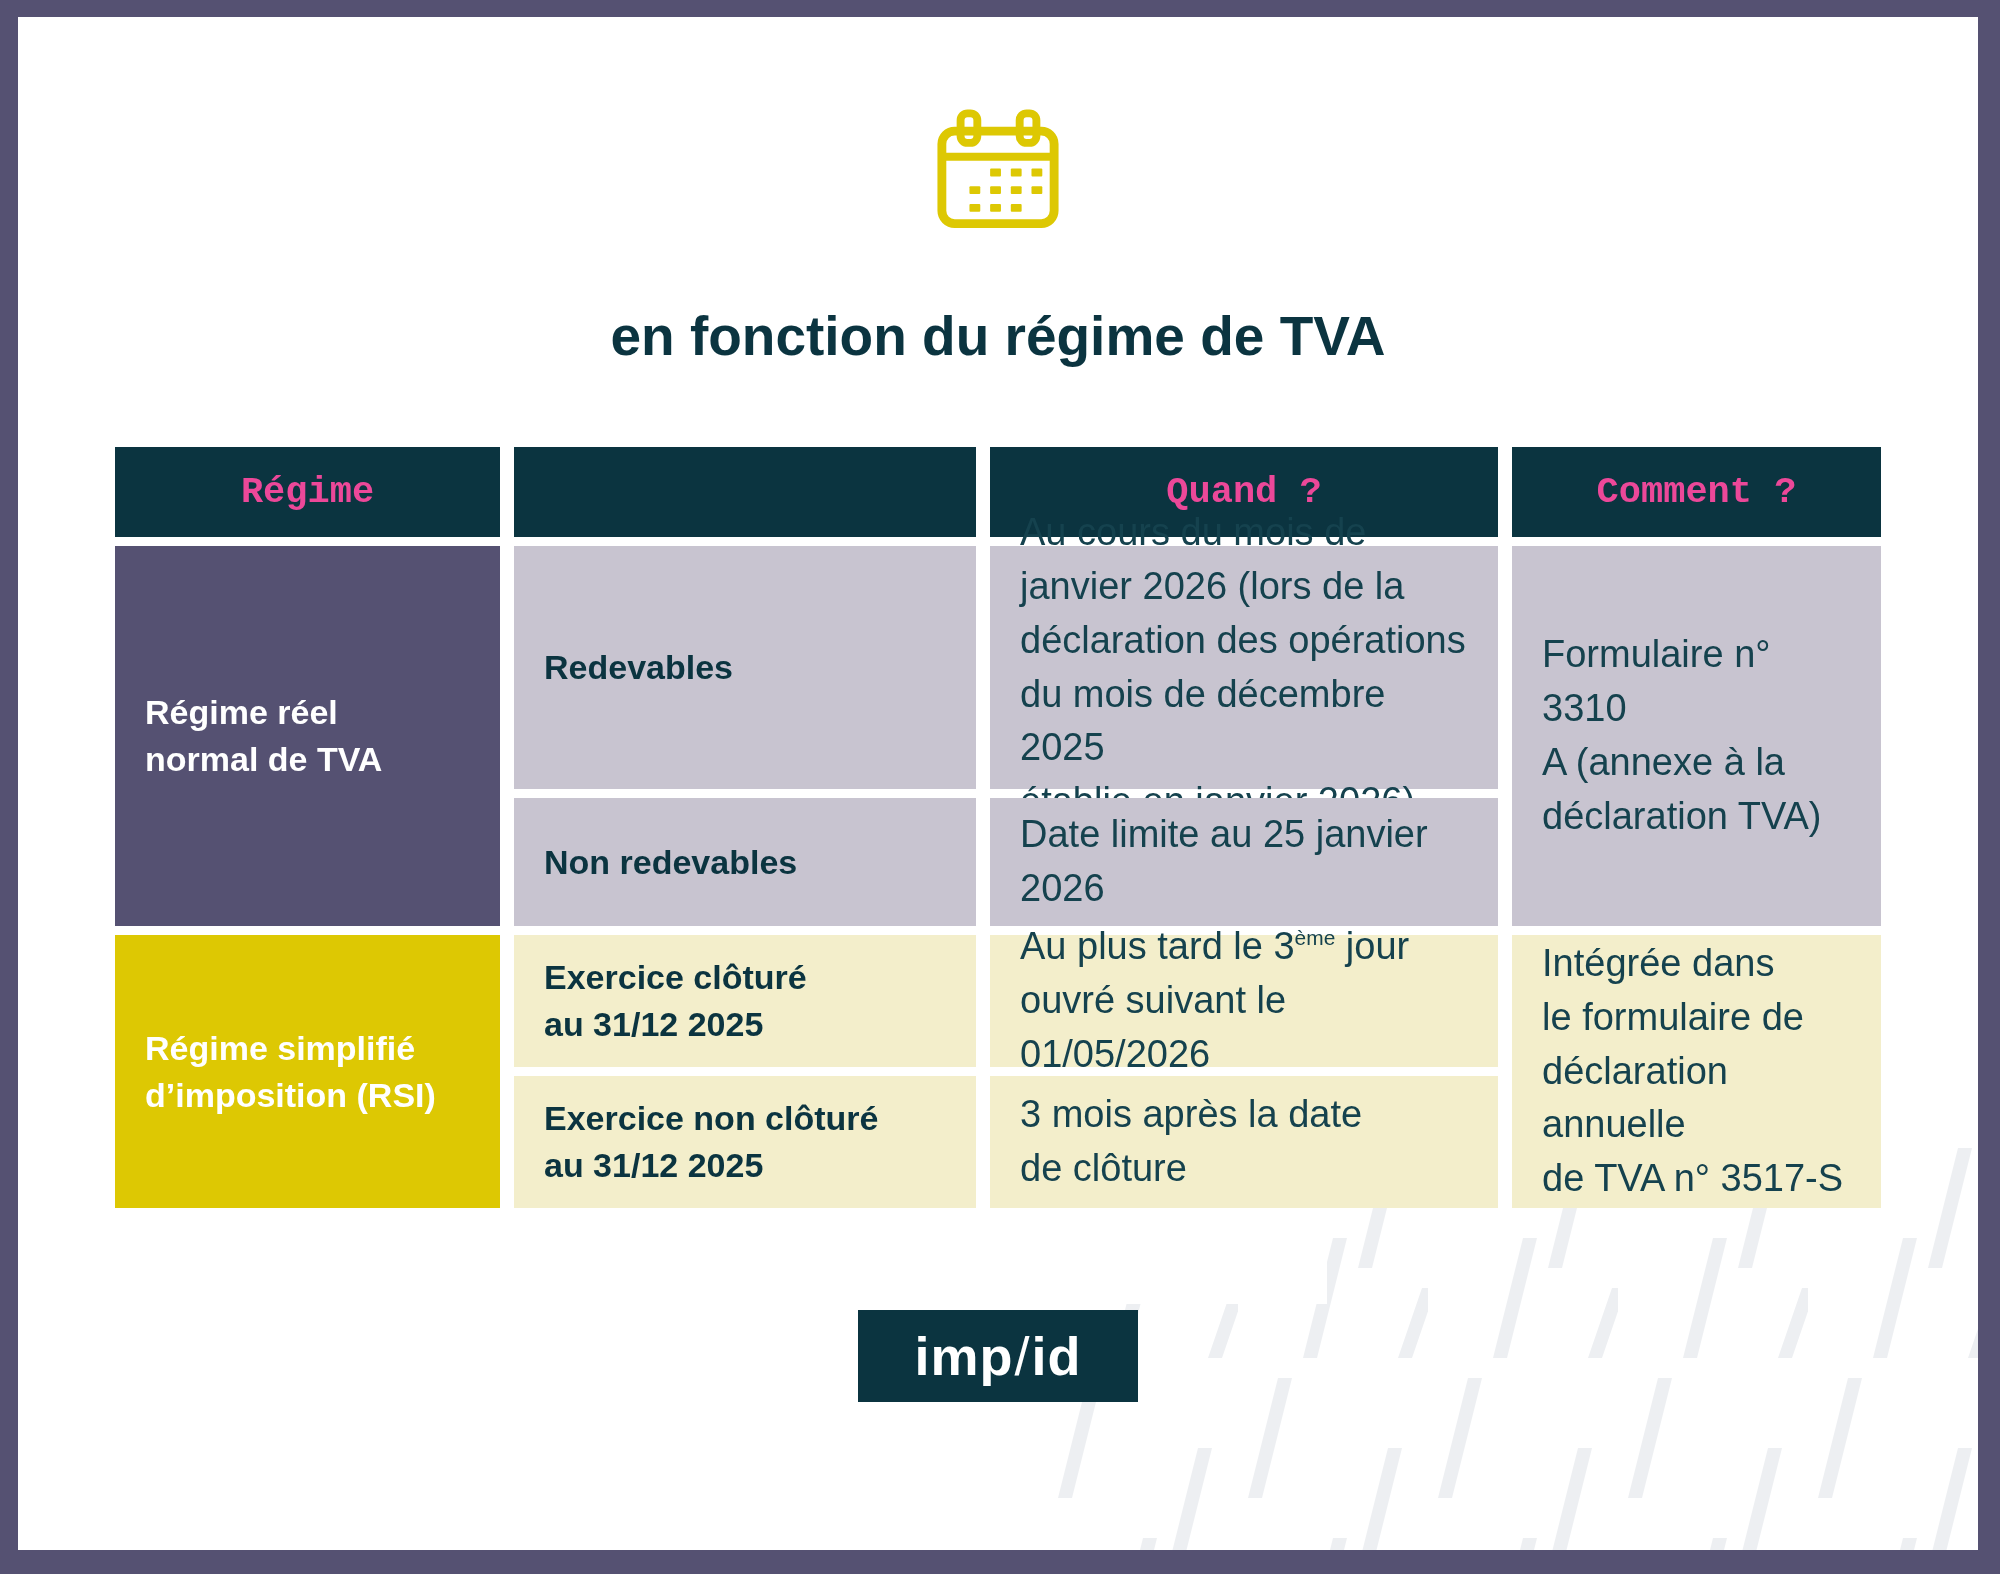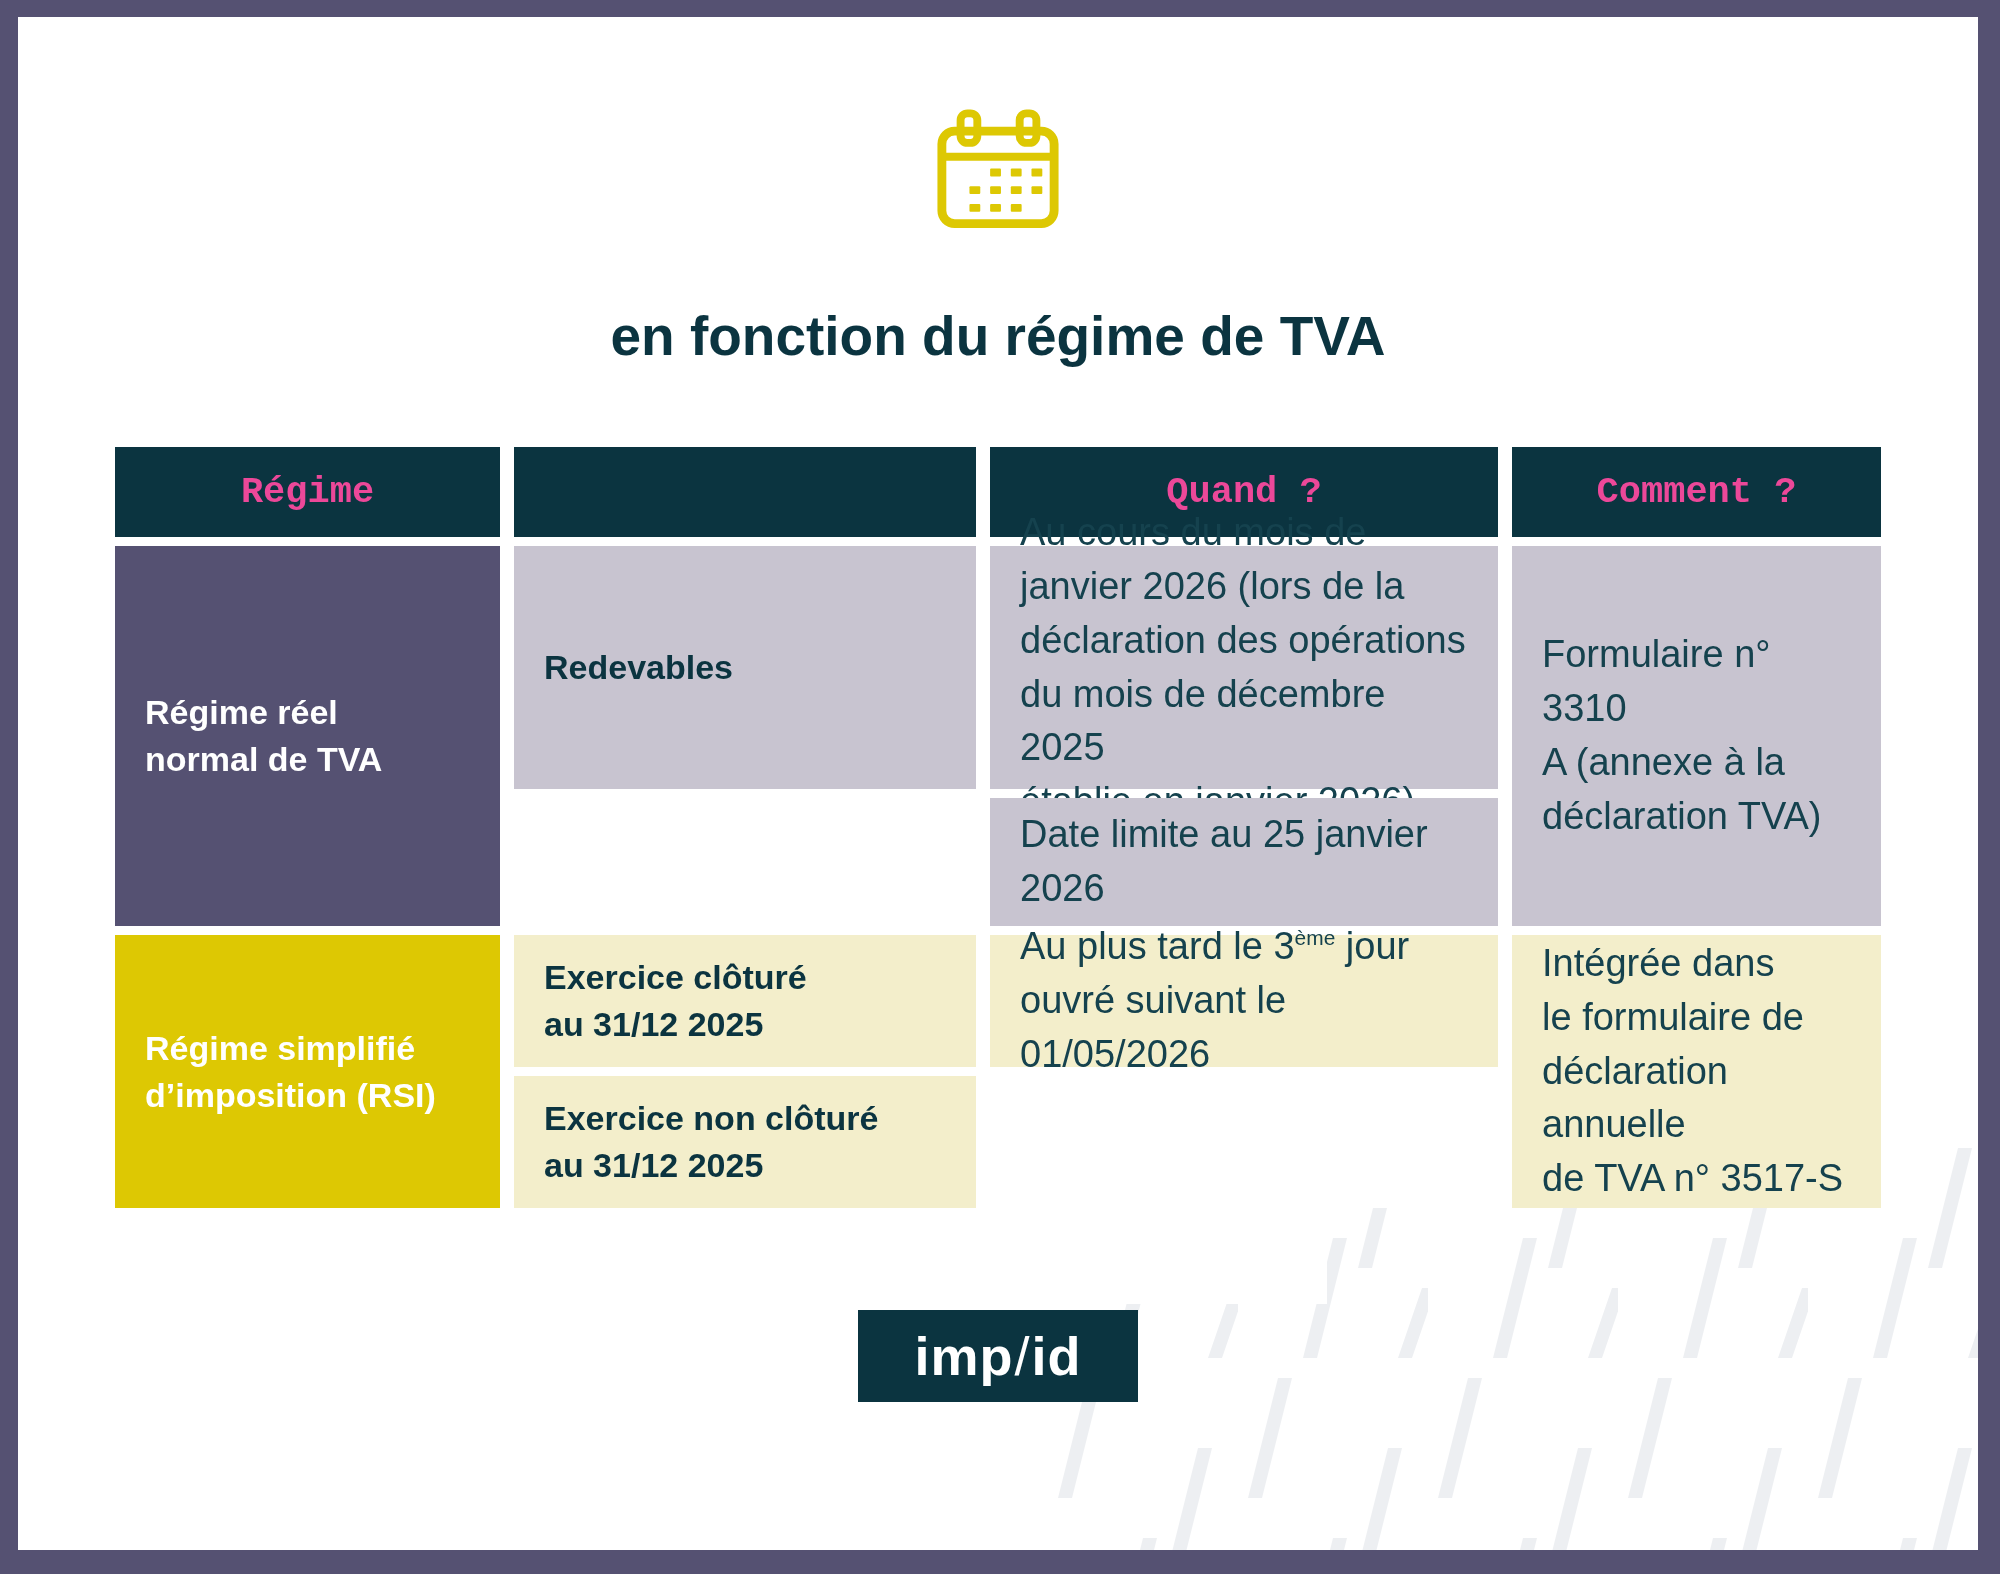--- a/index.html
+++ b/index.html
@@ -104,37 +104,40 @@
 normal de TVA</div>
       <div class="cell sub lav c2 r2">Redevables</div>
       <div class="cell body-txt lav c3 r2">Au cours du mois de
 janvier 2026 (lors de la
 déclaration des opérations
 du mois de décembre 2025
 établie en janvier 2026)</div>
       <div class="cell body-txt lav c4 rspan-a">Formulaire n° 3310
 A (annexe à la
 déclaration TVA)</div>
+      <div class="cell sub lav c2 r3">Non redevables</div>
       <div class="cell body-txt lav c3 r3">Date limite au 25 janvier
 2026</div>
 
       <div class="cell side side-b">Régime simplifié
 d’imposition (RSI)</div>
       <div class="cell sub crm c2 r4">Exercice clôturé
 au 31/12 2025</div>
       <div class="cell body-txt crm c3 r4">
         <span><span>Au plus tard le 3</span><sup class="ord">ème</sup><span> jour
 ouvré suivant le 01/05/2026</span></span>
       </div>
       <div class="cell body-txt crm c4 rspan-b">Intégrée dans
 le formulaire de
 déclaration annuelle
 de TVA n° 3517-S</div>
       <div class="cell sub crm c2 r5">Exercice non clôturé
 au 31/12 2025</div>
+      <div class="cell body-txt crm c3 r5">3 mois après la date
+de clôture</div>
     </div>
 
     <div class="logo">
       <span>imp</span>
         <span class="slash">/</span>
         <span>id</span>
     </div>
 
   </div>
 </div>

